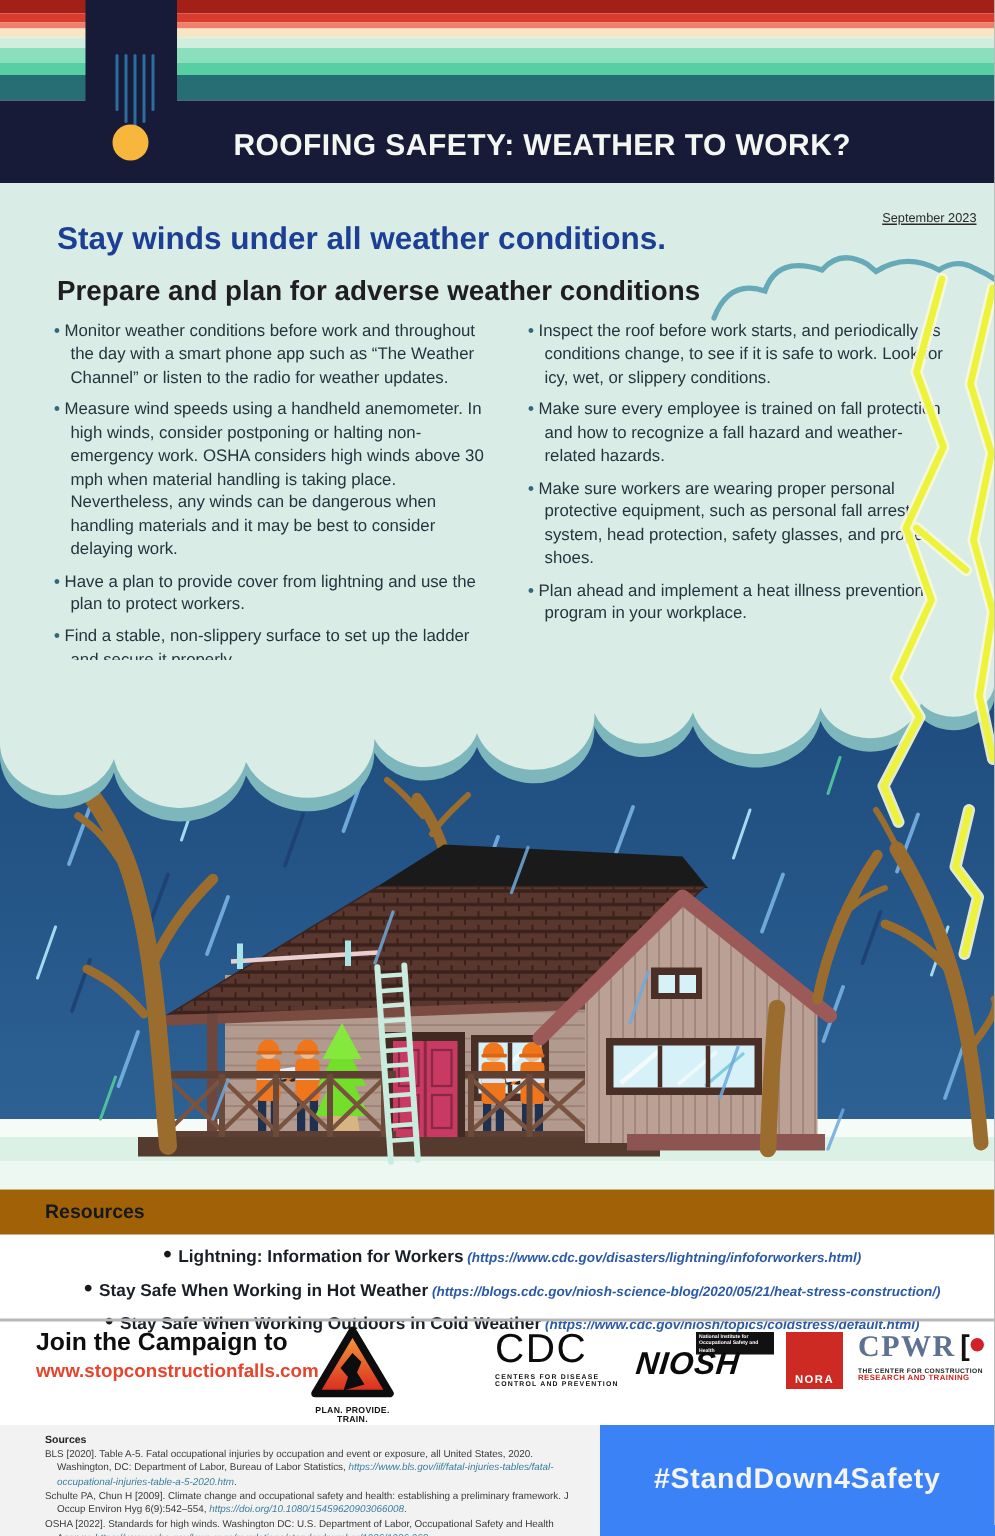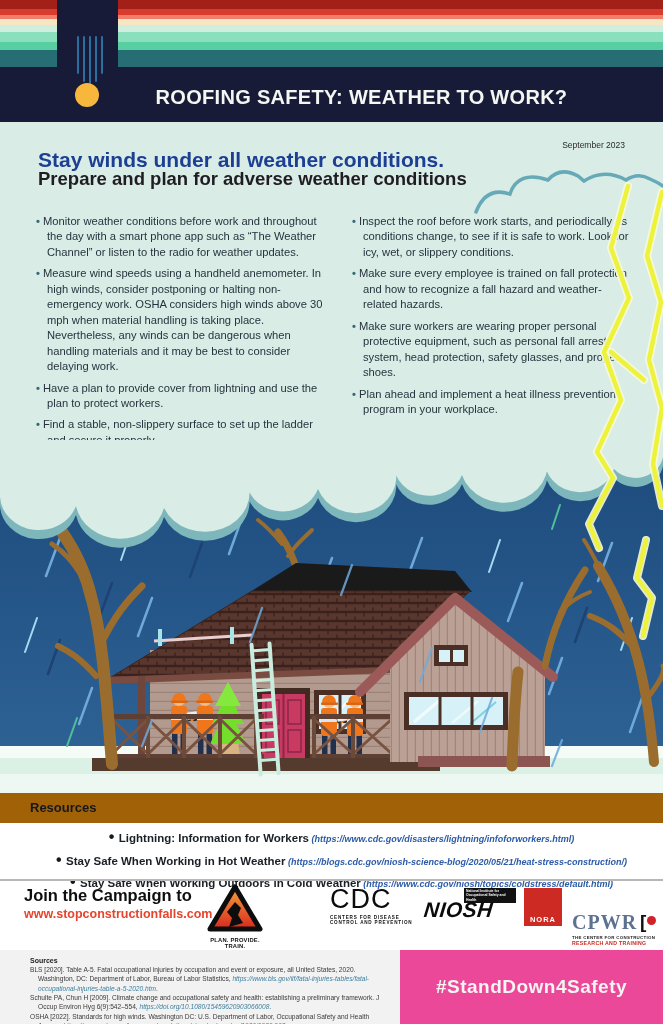--- a/index.html
+++ b/index.html
@@ -13,23 +13,23 @@
   .s5{height:7px;background:#cfeede;} .s6{height:10px;background:#8ae0bd;}
   .s7{height:8px;background:#58cfa3;} .s8{height:17px;background:#266d74;}
   .titleband{position:absolute;top:67px;left:0;width:663px;height:55px;background:#171b38;}
   .title{position:absolute;top:86px;left:60px;right:0;text-align:center;color:#f4f6f2;
          font-size:20px;font-weight:800;letter-spacing:.3px;}
   .headtab{position:absolute;top:0;left:57px;width:61px;height:122px;background:#171b38;}
   .tabline{position:absolute;top:36px;width:2px;background:#2b6ea0;border-radius:2px;}
   .sun{position:absolute;left:18px;top:83px;width:24px;height:24px;border-radius:50%;background:#f6b73c;}
   
   .mintpanel{position:absolute;top:122px;left:0;width:663px;height:338px;background:#d9ece6;}
-  .date{position:absolute;top:18px;right:38px;font-size:8.5px;color:#2a2a2a;}
+  .date{position:absolute;top:18px;right:12px;font-size:8.5px;color:#2a2a2a;text-decoration:underline;}
   .headline{position:absolute;top:26px;left:38px;font-size:21px;font-weight:800;color:#1c3f94;}
-  .subhead{position:absolute;top:46px;left:38px;font-size:18.5px;font-weight:700;color:#1f1d21;}
+  .subhead{position:absolute;top:61px;left:38px;font-size:18.5px;font-weight:700;color:#1f1d21;}
   .col{position:absolute;top:92px;}
   .col ul{list-style:none;margin:0;padding:0;}
   .col li{font-size:11.2px;line-height:1.38;color:#27333e;margin:0 0 6px 0;
           padding-left:11px;text-indent:-11px;}
   .col li::before{content:"• ";color:#33687a;font-weight:700;}
   .col-left{left:36px;width:294px;}
   .col-right{left:352px;width:280px;}
   
   .stormsvg{position:absolute;top:440px;left:0;}
   .oversvg{position:absolute;top:122px;left:0;pointer-events:none;}
@@ -54,34 +54,34 @@
   .cdc .cap{font-size:4.6px;letter-spacing:.8px;color:#111;margin-top:2px;font-weight:700;}
   .niosh{position:relative;position:absolute;left:424px;top:890px;width:92px;}
   .niosh .tag{position:absolute;right:0;top:-2px;width:48px;background:#111;color:#fff;
               font-size:3.4px;padding:1px 2px;line-height:1.3;font-weight:700;}
   .niosh .big{font-size:21px;font-weight:900;font-style:italic;color:#0b0b0b;
               transform:skewX(-6deg);margin-top:8px;letter-spacing:.5px;}
   .nora{position:absolute;left:524px;top:888px;width:38px;height:38px;background:#cc2a23;
         display:flex;align-items:flex-end;justify-content:center;}
   .nora span{color:#fff;font-size:7.5px;font-weight:800;letter-spacing:1px;padding-bottom:2px;}
   .cpwr{position:absolute;left:572px;top:888px;width:86px;}
-  .cpwr .row{display:flex;align-items:flex-start;margin-top:24px;}
+  .cpwr .row{display:flex;align-items:flex-start;}
   .cpwr .big{font-family:"Liberation Serif",serif;font-size:20px;font-weight:700;color:#5d7191;letter-spacing:1px;line-height:1;}
   .cpwr .bracket{font-size:19px;font-weight:700;color:#111;margin-left:3px;line-height:1;}
   .cpwr .dot{width:9px;height:9px;border-radius:50%;background:#d12229;margin:4px 0 0 1px;}
   .cpwr .c1{font-size:4.4px;color:#222;margin-top:3px;letter-spacing:.3px;font-weight:700;}
   .cpwr .c2{font-size:5.2px;color:#c8281f;font-weight:800;letter-spacing:.3px;}
   
   .bottom{position:absolute;top:950px;left:0;width:663px;height:74px;}
   .srcpanel{position:absolute;left:0;top:0;width:400px;height:74px;background:#f2f2f2;
             box-sizing:border-box;padding:7px 10px 6px 30px;}
   .srcpanel .h{font-size:7px;font-weight:800;color:#222;margin-bottom:1px;}
   .src-entry{font-size:6.6px;line-height:1.42;color:#3a3a3a;padding-left:8px;text-indent:-8px;}
   .src-link{color:#3b7f9e;font-style:italic;}
-  .hashpanel{position:absolute;left:400px;top:0;width:263px;height:74px;background:#ec4899;
+  .hashpanel{position:absolute;left:400px;top:0;width:263px;height:74px;background:#3b82f6;
              display:flex;align-items:center;justify-content:center;}
   .hash{color:#f4f4f0;font-size:19px;font-weight:800;letter-spacing:.5px;}
 </style>
 </head>
 <body>
 
 <div class="poster">
 
   <div class="stripes">
     <div class="stripe s1"></div>

